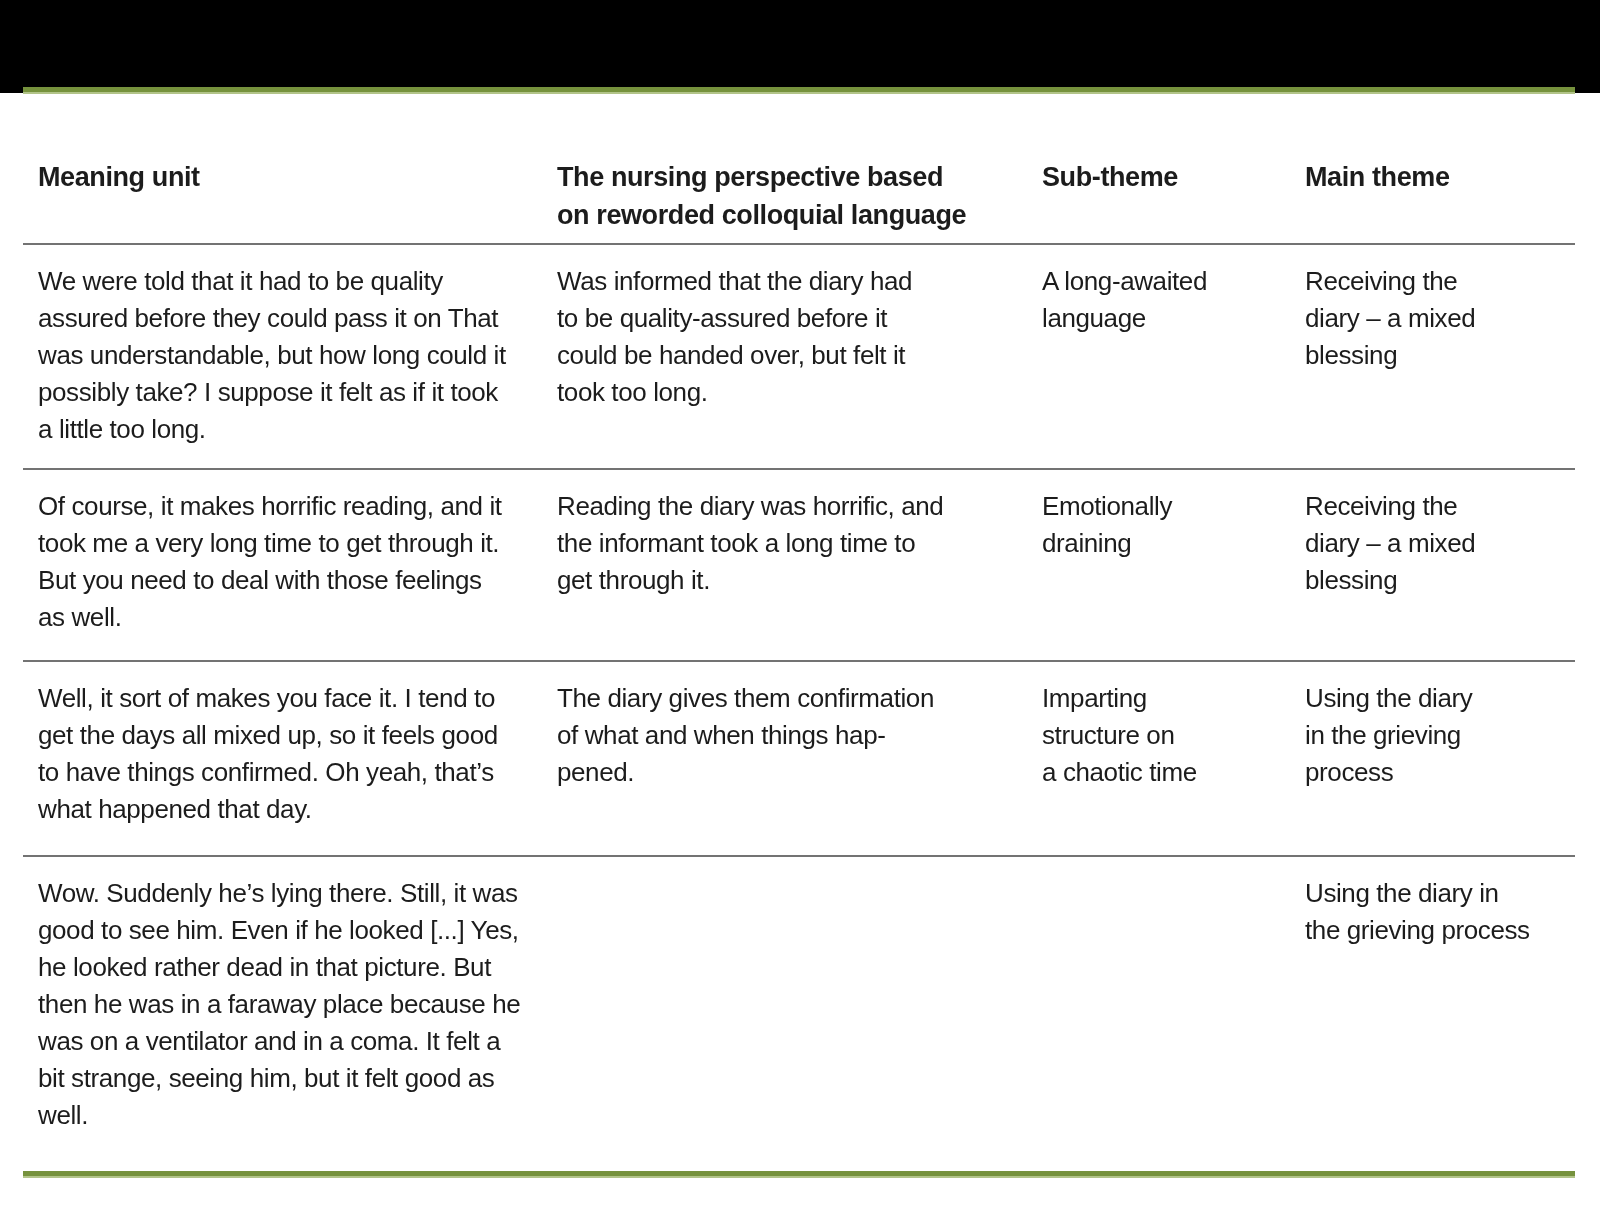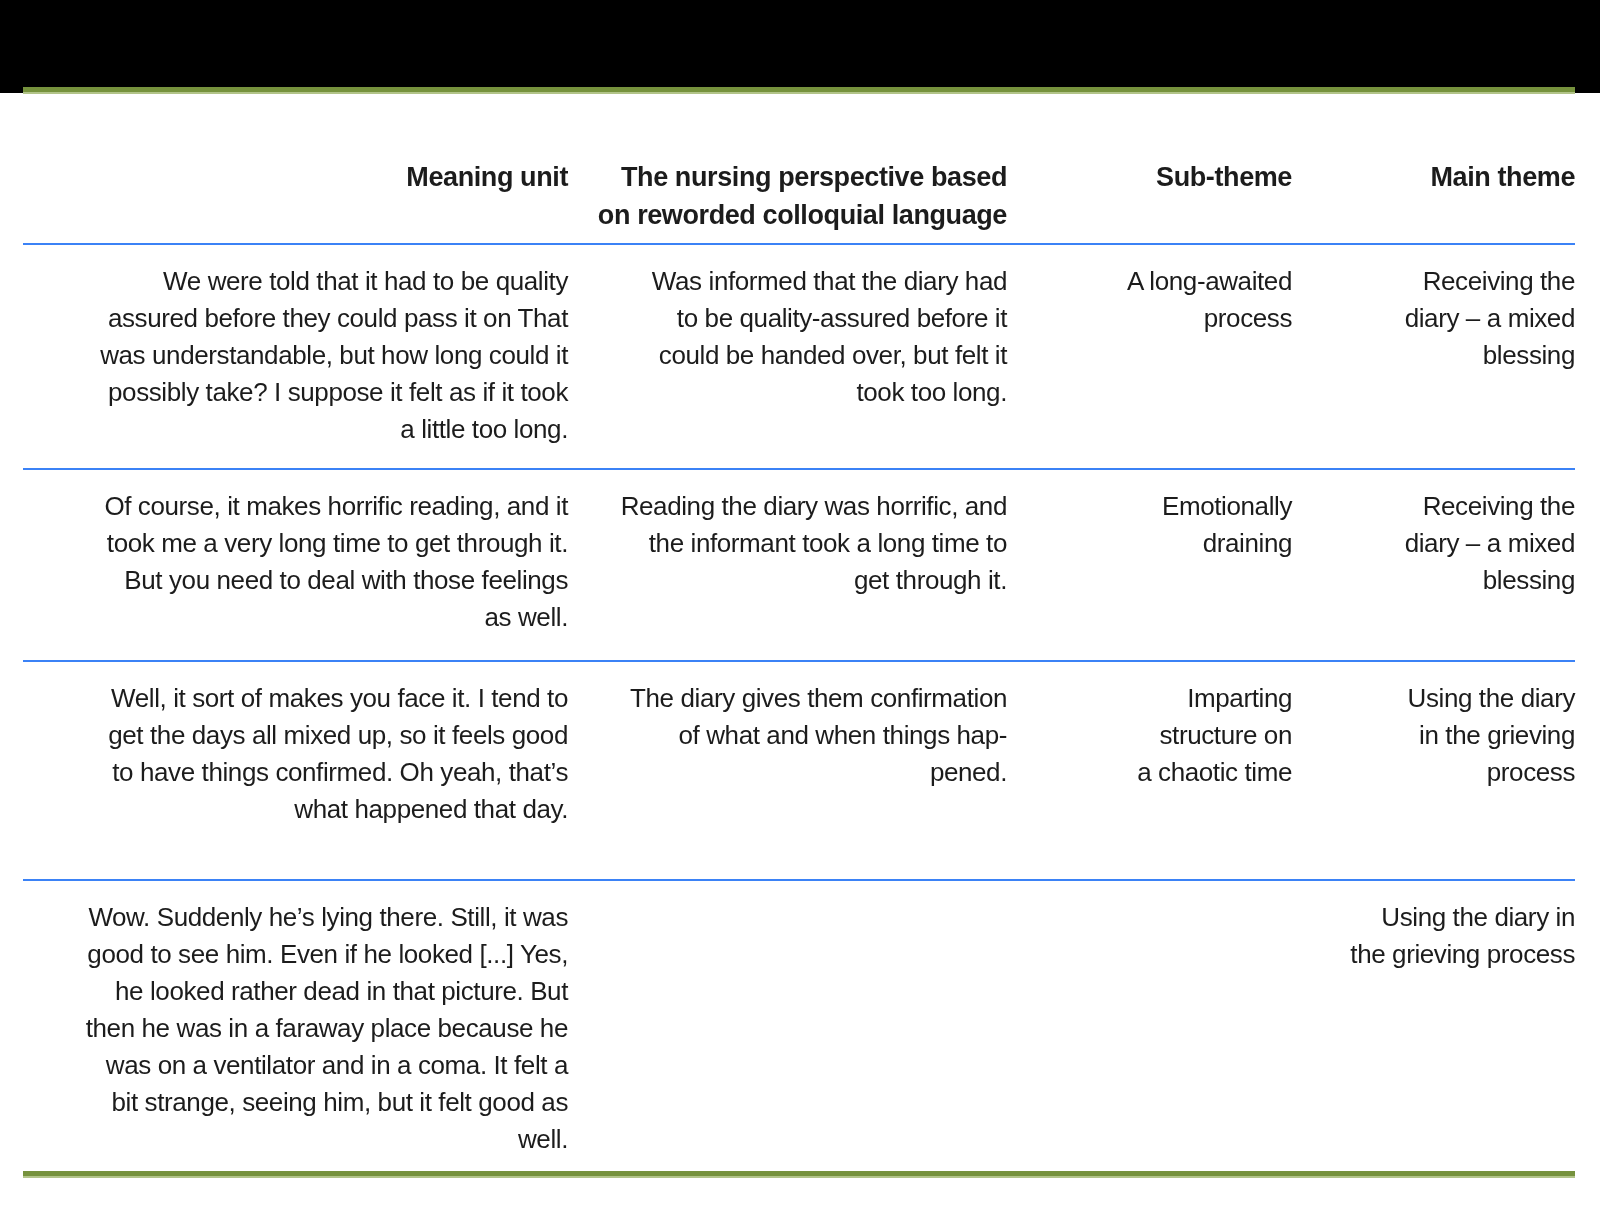--- a/index.html
+++ b/index.html
@@ -22,32 +22,31 @@
   }
   .rule.top{top:87px;}
   .rule.bottom{top:1171px;}
   .thematic-table{
     position:absolute;left:23px;top:93px;width:1552px;
   }
   .row{
     position:relative;width:1552px;
     box-sizing:border-box;
   }
-  .row.body{border-top:2px solid #3b82f6;}
+  .row.body{border-top:2px solid #737373;}
   .row.header-row{height:150px;}
   .row.r1{height:225px;}
   .row.r2{height:192px;}
   .row.r3{height:195px;}
-  .row.r4{height:318px;margin-top:24px;}
+  .row.r4{height:318px;}
   .cell{
     position:absolute;
     font-size:26px;line-height:37px;letter-spacing:-0.4px;
     white-space:pre-line;
     top:18px;
-    text-align:right;
   }
   .header-row .cell{
     font-weight:bold;font-size:27px;line-height:38px;top:65px;
   }
   .c1{left:15px;width:530px;}
   .c2{left:534px;width:450px;}
   .c3{left:1019px;width:250px;}
   .c4{left:1282px;width:270px;}
 </style>
 </head>
@@ -72,21 +71,21 @@
       <div class="cell c1">We were told that it had to be quality
 assured before they could pass it on That
 was understandable, but how long could it
 possibly take? I suppose it felt as if it took
 a little too long.</div>
       <div class="cell c2">Was informed that the diary had
 to be quality-assured before it
 could be handed over, but felt it
 took too long.</div>
       <div class="cell c3">A long-awaited
-process</div>
+language</div>
       <div class="cell c4">Receiving the
 diary – a mixed
 blessing</div>
     </div>
 
     <div class="row body r2">
       <div class="cell c1">Of course, it makes horrific reading, and it
 took me a very long time to get through it.
 But you need to deal with those feelings
 as well.</div>

